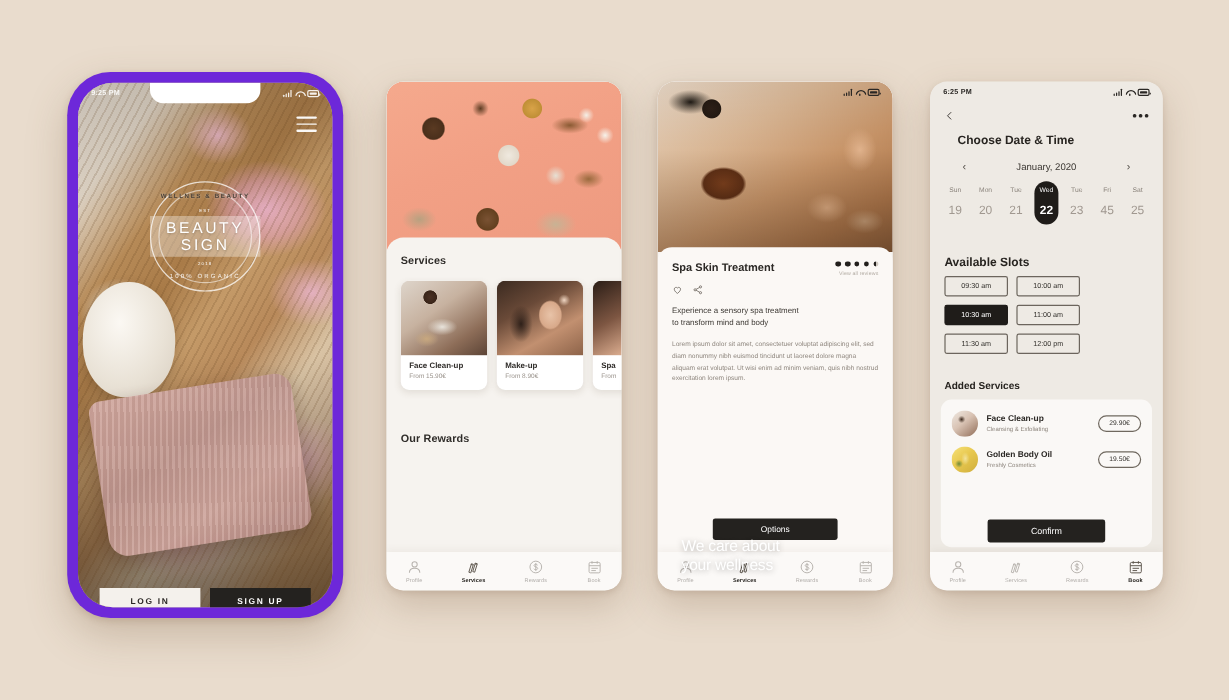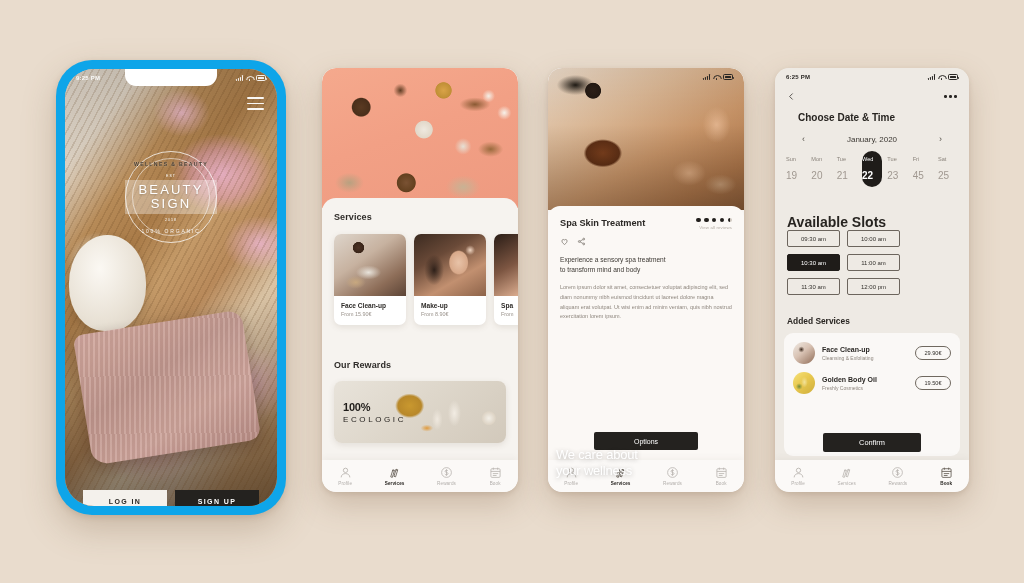--- a/index.html
+++ b/index.html
@@ -5,21 +5,21 @@
   * { margin:0; padding:0; box-sizing:border-box; }
   html,body{ width:1024px; height:583px; overflow:hidden; }
   body{
     background:#e9dccd;
     font-family:"Liberation Sans", sans-serif;
     -webkit-font-smoothing:antialiased;
   }
   .stage{ position:relative; width:1024px; height:583px; }
 
   
-  .phone{ position:absolute; background:#0ea5e9; overflow:hidden; }
+  .phone{ position:absolute; background:#6d28d9; overflow:hidden; }
 
   
   .phone1{
     left:56px; top:60px; width:230px; height:455px;
     border-radius:36px; padding:9px;
     box-shadow:0 14px 34px rgba(120,90,60,.28), 0 2px 6px rgba(120,90,60,.18);
   }
   .phone1 .screen{
     position:relative; width:100%; height:100%; border-radius:29px; overflow:hidden;
     background:#cdbba8;
@@ -251,21 +251,21 @@
       radial-gradient(ellipse 24px 18px at 72% 74%, #d9a87f 0%, rgba(217,168,127,0) 70%),
       radial-gradient(ellipse 20px 26px at 86% 40%, #e0b28c 0%, rgba(224,178,140,0) 70%),
       radial-gradient(ellipse 22px 14px at 88% 82%, #c49a74 0%, rgba(196,154,116,0) 72%),
       linear-gradient(150deg,#e9d9c8 0%, #d9b694 32%, #c79468 58%, #a97348 82%, #8b5c38 100%);
   }
   .p3-hero:after{
     content:""; position:absolute; inset:0;
     background:linear-gradient(180deg, rgba(0,0,0,.05) 0%, rgba(0,0,0,0) 40%, rgba(0,0,0,.2) 100%);
   }
   .p3-title{
-    position:absolute; left:8px; bottom:14px; z-index:2; color:#fff;
+    position:absolute; left:20px; bottom:14px; z-index:2; color:#fff;
     font-size:13px; line-height:15.5px; font-weight:300; letter-spacing:-.2px;
     text-shadow:0 1px 5px rgba(0,0,0,.3);
   }
   .p3-body{
     position:absolute; left:0; right:0; top:138px; bottom:0;
     background:#fbf8f5; border-radius:12px 12px 14px 14px; padding:12px;
   }
   .p3-head{ display:flex; align-items:flex-start; justify-content:space-between; }
   .p3-name{ font-size:9.2px; font-weight:bold; color:#2b2825; }
   .rate-wrap{ text-align:right; }
@@ -293,31 +293,31 @@
   .dots3 i{ width:2.6px; height:2.6px; border-radius:50%; background:#2b2825; display:block; }
   .p4-h1{ position:absolute; left:12px; top:44px; font-size:10px; font-weight:bold; color:#272420;margin-left:11px; }
   .month-row{
     position:absolute; left:24px; right:24px; top:66px;
     display:flex; align-items:center; justify-content:space-between;
     color:#55504a;
   }
   .month-row .chev{ font-size:9px; cursor:pointer; padding:0 3px; color:#55504a; }
   .month-lbl{ font-size:8px; color:#3b3732; }
   .cal{ position:absolute; left:11px; right:11px; top:88px; display:flex; justify-content:space-between; }
-  .cal-col{ width:20px; text-align:left; position:relative; cursor:pointer; }
+  .cal-col{ width:20px; text-align:center; position:relative; cursor:pointer; }
   .cal-dow{ font-size:5.6px; color:#8b847c; margin-bottom:8px; position:relative; z-index:2; }
   .cal-day{ font-size:10px; color:#a09890; position:relative; z-index:2; }
   .cal-col.sel .cal-pill{
     content:""; position:absolute; left:0; right:0; top:-5px; bottom:-6px;
     background:#1f1c19; border-radius:11px; z-index:1;
   }
   .cal-col.sel .cal-dow{ color:#fff; }
   .cal-col.sel .cal-day{ color:#fff; font-weight:bold; }
 
-  .p4-h2{ position:absolute; left:12px; top:146px; font-size:14px; font-weight:bold; color:#272420; }
+  .p4-h2{ position:absolute; left:12px; top:146px; font-size:10px; font-weight:bold; color:#272420; }
   .slots{ position:absolute; left:12px; right:12px; top:162px; display:flex; flex-wrap:wrap; gap:7px; }
   .slot{
     width:53px; height:17px; border:1px solid #6c655d; border-radius:2px;
     display:flex; align-items:center; justify-content:center;
     font-size:6px; color:#33302c; background:transparent; cursor:pointer;
   }
   .slot.sel{ background:#1f1c19; border-color:#1f1c19; color:#fff; }
 
   .p4-h3{ position:absolute; left:12px; top:248px; font-size:8.4px; font-weight:bold; color:#272420; }
   .added{
@@ -428,26 +428,20 @@
             <div class="svc-img c"></div>
             <div class="svc-meta">
               <div class="svc-name">Spa</div>
               <div class="svc-price">From</div>
             </div>
           </div>
         </div>
 
         <div class="sec-title" style="position:absolute;left:12px;top:162px;">Our Rewards</div>
 
-        <div class="prod-card">
-          <div class="prod-txt">
-            <div class="prod-100">100%</div>
-            <div class="prod-eco">ECOLOGIC</div>
-          </div>
-        </div>
       </div>
 
       <div class="navbar">
         <div class="nav-item">
           <span class="nav-ico">
               <svg viewBox="0 0 24 24" fill="none" stroke="currentColor" stroke-width="1.6">
                 <circle cx="12" cy="8" r="4"></circle>
                 <path d="M4 21c0-4.4 3.6-7 8-7s8 2.6 8 7"></path>
               </svg>
             </span>

